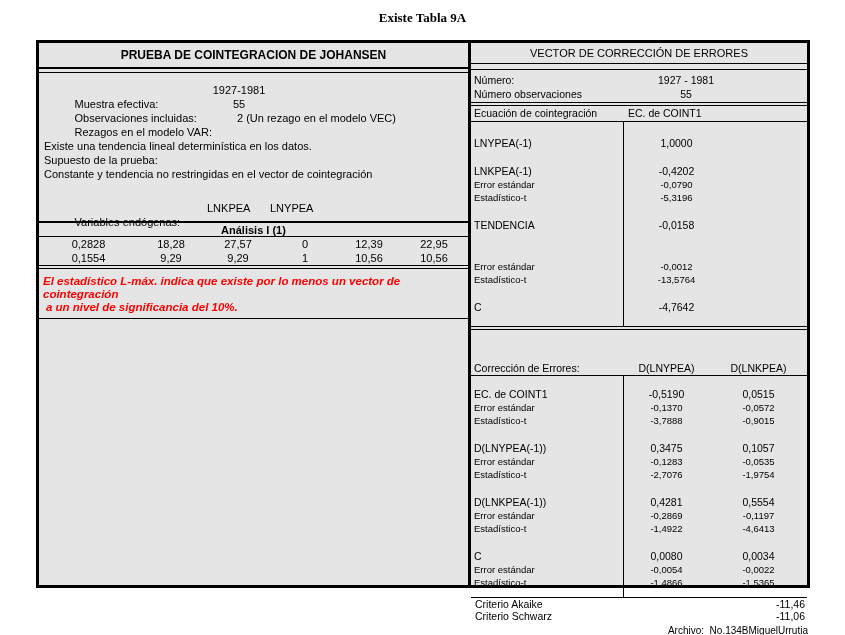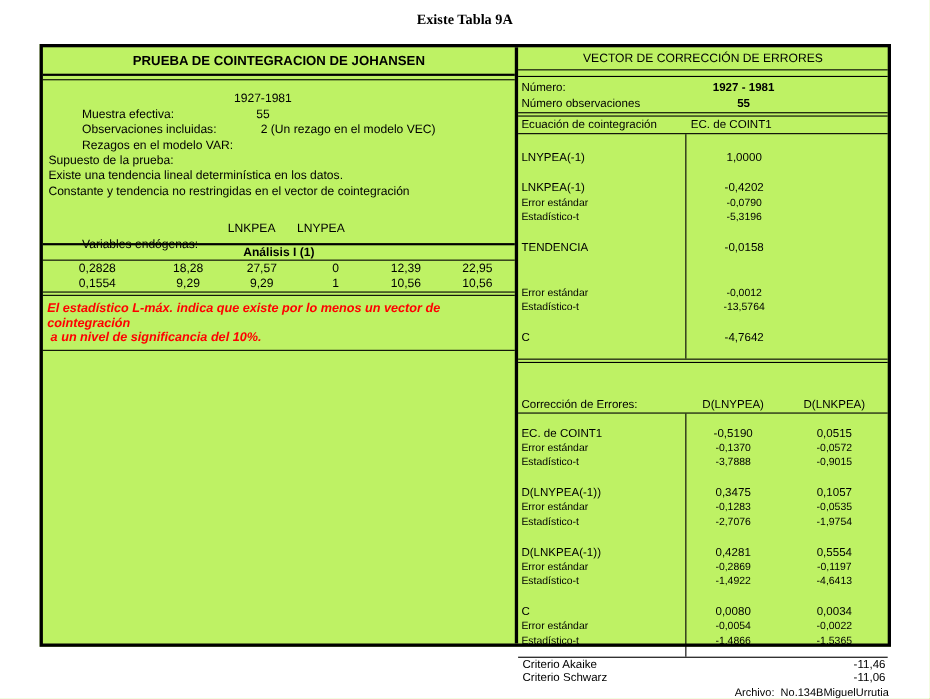--- a/index.html
+++ b/index.html
@@ -8,21 +8,21 @@
     position: relative; width: 845px; height: 635px; background: #fff;
     font-family: "Liberation Sans", sans-serif; color: #000; overflow: hidden;
   }
   .doc-title {
     position: absolute; top: 10px; left: 0; width: 100%;
     text-align: center; font-family: "Liberation Serif", serif;
     font-weight: bold; font-size: 13px;
   }
   .outer {
     position: absolute; left: 36px; top: 40px; width: 774px; height: 548px;
-    border: 3px solid #000; display: flex; background: #bef264;
+    border: 3px solid #000; display: flex; background: #e5e5e5;
   }
   
   .left-panel { width: 432px; border-right: 3px solid #000; position: relative; }
   .lp-header {
     height: 26px; line-height: 25px; text-align: center;
     font-weight: bold; font-size: 12px; border-bottom: 2px solid #000;
   }
   .lp-rule { height: 1px; background: #000; margin-top: 3px; }
   .lp-body { font-size: 11px; padding-top: 10px; }
   .lrow { position: relative; height: 14px; line-height: 14px; padding-left: 5px; white-space: pre; }
@@ -50,21 +50,21 @@
     margin-top: 6px; padding: 0 0 4px 4px; border-bottom: 1px solid #000;
     color: var(--note-color, #f00); font-weight: bold; font-style: italic;
     font-size: 11.5px; line-height: 13px;
   }
   .note .n2 { padding-left: 3px; }
   
   .right-panel { flex: 1; position: relative; font-size: 10.5px; }
   .rp-header { height: 21px; line-height: 21px; text-align: center; font-size: 11px; border-bottom: 1px solid #000; }
   .rp-period { margin-top: 5px; border-top: 1px solid #000; padding-top: 3px; height: 33px; }
   .rrow { position: relative; height: 14px; line-height: 14px; padding-left: 3px; }
-  .rv { position: absolute; top: 0; left: 130px; width: 150px; text-align: center; font-weight: bold; }
+  .rv { position: absolute; top: 0; left: 140px; width: 150px; text-align: center; }
   .rp-eq { position: relative; height: 16px; line-height: 15px; border-bottom: 1px solid #000; padding-left: 3px; }
   .eqv { position: absolute; top: 0; left: 157px; }
   .coint, .corr { position: relative; }
   .vline { position: absolute; left: 152px; top: 0; bottom: 0; width: 1px; background: #000; }
   .crow { display: flex; height: 14px; line-height: 14px; }
   .crow.sm { height: 13px; line-height: 13px; font-size: 9.5px; }
   .crow.b12 { height: 12px; }
   .cl { width: 152px; padding-left: 3px; }
   .cv { width: 107px; text-align: center; }
   .corr-h { display: flex; height: 15px; line-height: 14px; border-bottom: 1px solid #000; margin-top: 31px; }
@@ -102,22 +102,22 @@
         </div>
         <div class="lrow">
           <span>Observaciones incluidas:</span>
           <span class="pos v-center">55</span>
         </div>
         <div class="lrow">
           <span>Rezagos en el modelo VAR:</span>
           <span class="pos v-left">2 (Un rezago en el modelo VEC)</span>
         </div>
         <div class="gap14"></div>
+        <div class="lrow">Existe una tendencia lineal determinística en los datos.</div>
         <div class="lrow">Supuesto de la prueba:</div>
-        <div class="lrow">Existe una tendencia lineal determinística en los datos.</div>
         <div class="lrow">Constante y tendencia no restringidas en el vector de cointegración</div>
         <div class="gap14"></div>
         <div class="gap6"></div>
         <div class="lrow">
           <span>Variables endógenas:</span>
           <span class="pos" style="left:168px">LNKPEA</span>
           <span class="pos" style="left:231px">LNYPEA</span>
         </div>
         <div class="gap6"></div>
       </div>

